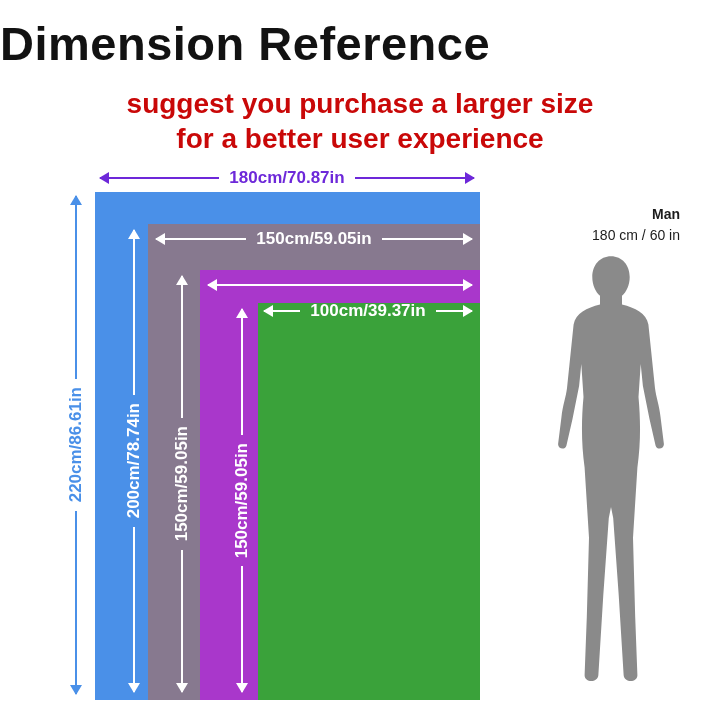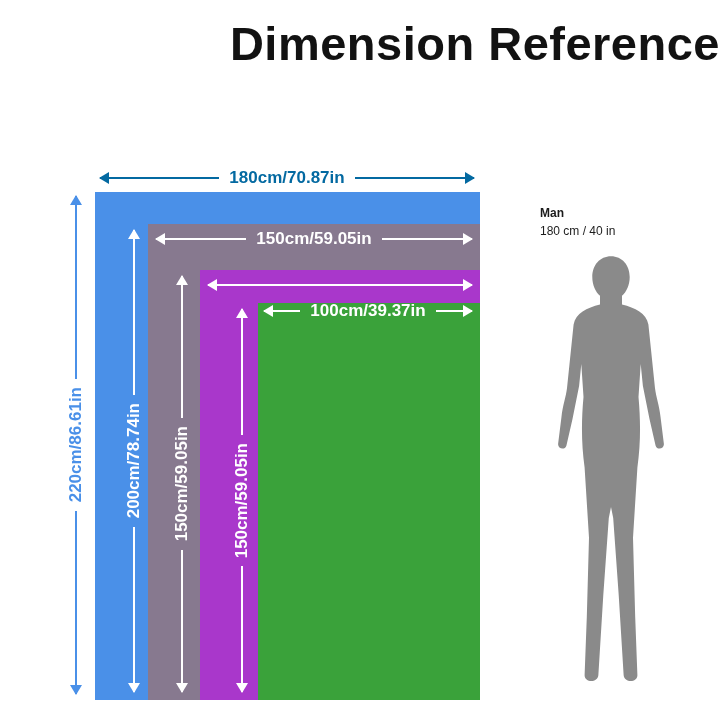--- a/index.html
+++ b/index.html
@@ -1,20 +1,20 @@
 <!DOCTYPE html>
 <html><head>
 <meta charset="utf-8">
 <style>
   * { margin:0; padding:0; box-sizing:border-box; }
   html,body { width:720px; height:720px; }
   body { font-family:"Liberation Sans","DejaVu Sans",sans-serif; background:#ffffff; }
   .canvas { position:relative; width:720px; height:720px; background:#ffffff; overflow:hidden; }
 
-  .title { position:absolute; top:16px; left:0; width:100%; text-align:right;
+  .title { position:absolute; top:16px; left:0; width:100%; text-align:left;
            font-size:47px; font-weight:800; letter-spacing:.5px; }
   .subtitle { position:absolute; top:86px; left:0; width:100%; text-align:center;
               font-size:28px; font-weight:700; line-height:1.25; }
 
   .rect { position:absolute; }
 
   
   .h-label { position:absolute; display:flex; align-items:center; height:22px; }
   .h-line { flex:1; height:2px; background:currentColor; position:relative; }
   .h-line.arr-left::before { content:""; position:absolute; left:-1px; top:50%;
@@ -30,38 +30,42 @@
   .v-line { flex:1; width:2px; background:currentColor; position:relative; }
   .v-line.arr-up::before { content:""; position:absolute; top:-1px; left:50%;
       transform:translateX(-50%); border:6px solid transparent; border-top-width:0;
       border-bottom:10px solid currentColor; }
   .v-line.arr-down::after { content:""; position:absolute; bottom:-1px; left:50%;
       transform:translateX(-50%); border:6px solid transparent; border-bottom-width:0;
       border-top:10px solid currentColor; }
   .v-text { writing-mode:vertical-rl; transform:rotate(180deg); font-size:17px;
             font-weight:700; padding:8px 0; white-space:nowrap; }
 
-  .man-label { position:absolute; text-align:left; font-size:12px; color:#1c1c1c; line-height:1.5; }
+  .man-label { position:absolute; text-align:right; font-size:14px; color:#1c1c1c; line-height:1.5; }
   .man-label .man-name { font-weight:700; }
   .man-svg { position:absolute; }
 </style>
 </head>
 <body>
 
 <div class="canvas">
 
   <div class="title" style="color: rgb(18, 18, 18);">Dimension Reference</div>
 
+  <div class="subtitle" style="color: rgb(201, 8, 8);">
+    <div>suggest you purchase a larger size</div>
+    <div>for a better user experience</div>
+  </div>
 
   <div class="rect" style="left: 95px; top: 192px; width: 385px; height: 508px; background-color: rgb(74, 144, 232);"></div>
   <div class="rect" style="left: 148px; top: 224px; width: 332px; height: 476px; background-color: rgb(135, 121, 143);"></div>
   <div class="rect" style="left: 200px; top: 270px; width: 280px; height: 430px; background-color: rgb(169, 55, 203);"></div>
   <div class="rect" style="left: 258px; top: 303px; width: 222px; height: 397px; background-color: rgb(58, 162, 58);"></div>
 
-  <div class="h-label" style="left: 100px; top: 167px; width: 374px; color: #0369a1;">
+  <div class="h-label" style="left: 100px; top: 167px; width: 374px; color: #6d28d9;">
     <span class="h-line arr-left"></span>
     <span class="h-text">180cm/70.87in</span>
     <span class="h-line arr-right"></span>
   </div>
 
   <div class="h-label" style="left: 156px; top: 228px; width: 316px; color: rgb(255, 255, 255);">
     <span class="h-line arr-left"></span>
     <span class="h-text">150cm/59.05in</span>
     <span class="h-line arr-right"></span>
   </div>
@@ -96,21 +100,21 @@
   </div>
 
   <div class="v-label" style="left: 229px; top: 309px; height: 383px; color: rgb(255, 255, 255);">
     <span class="v-line arr-up"></span>
     <span class="v-text">150cm/59.05in</span>
     <span class="v-line arr-down"></span>
   </div>
 
   <div class="man-label" style="left:540px; top:204px; width:140px;">
     <div class="man-name">Man</div>
-    <div>180 cm / 40 in</div>
+    <div>180 cm / 60 in</div>
   </div>
 
   <svg class="man-svg" style="left:545px; top:246px;" width="132" height="456" viewBox="0 0 120 400">
     <path d="
       M60 2 C50 2 43 10 43 21 C43 28 46 35 50 38 L50 46
       C38 49 28 54 26 64 L20 122 C19 130 16 138 15 148 L12 172
       C11 177 18 179 19.5 174 L25 150 L31 120 L33 100
       L35 130 C33 152 33 172 36 194
       L40 258 L38 330 L36 383 C36 390 48 390 48.5 383
       L53 310 L58 240 L60 230 L62 240 L67 310 L71.5 383

